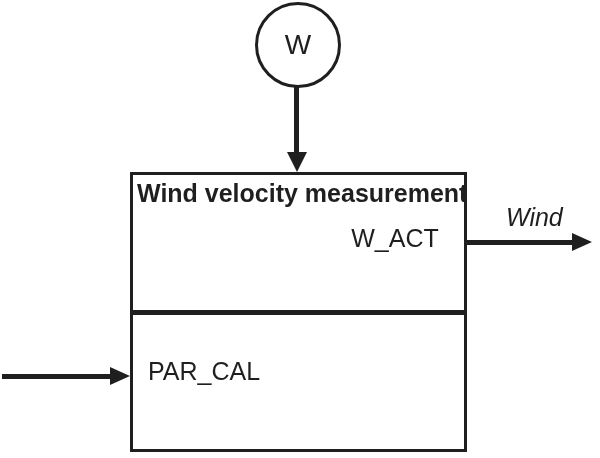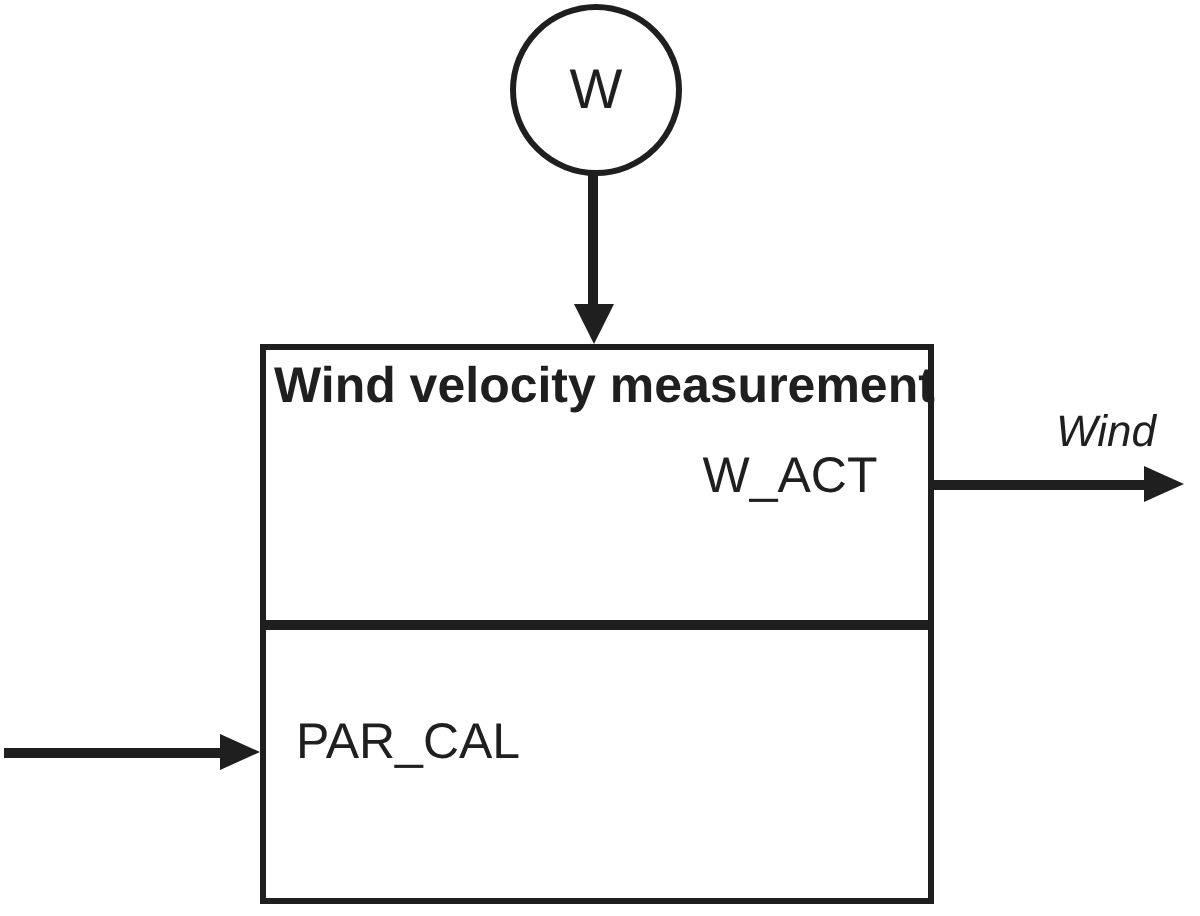--- a/index.html
+++ b/index.html
@@ -63,22 +63,22 @@
     font-size: 25px;
     white-space: nowrap;
   }
   .input-port-label {
     left: 148px; top: 357px;
     font-size: 25px;
     white-space: nowrap;
     text-align: center;
   }
   .output-signal-label {
-    left: 528px; top: 203px;
-    font-size: 22px;
+    left: 506px; top: 203px;
+    font-size: 25px;
     font-style: italic;
     white-space: nowrap;
   }
 
   
   .shaft { background: #1f1f1f; }
   .shaft-v { left: 294px; top: 86px; width: 5px; height: 68px; }
   .head-down {
     left: 287px; top: 152px;
     width: 0; height: 0;

